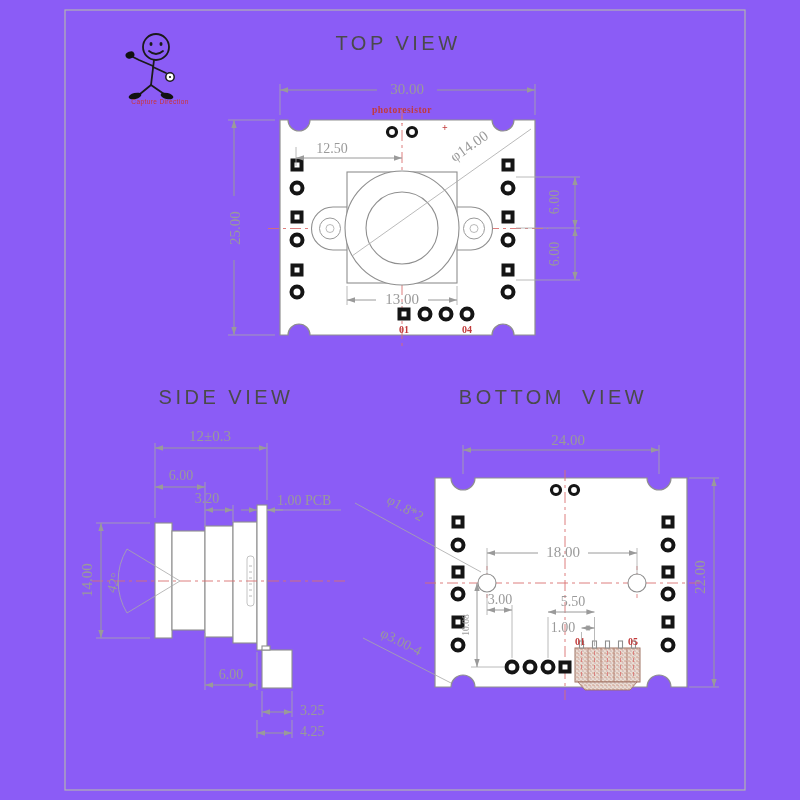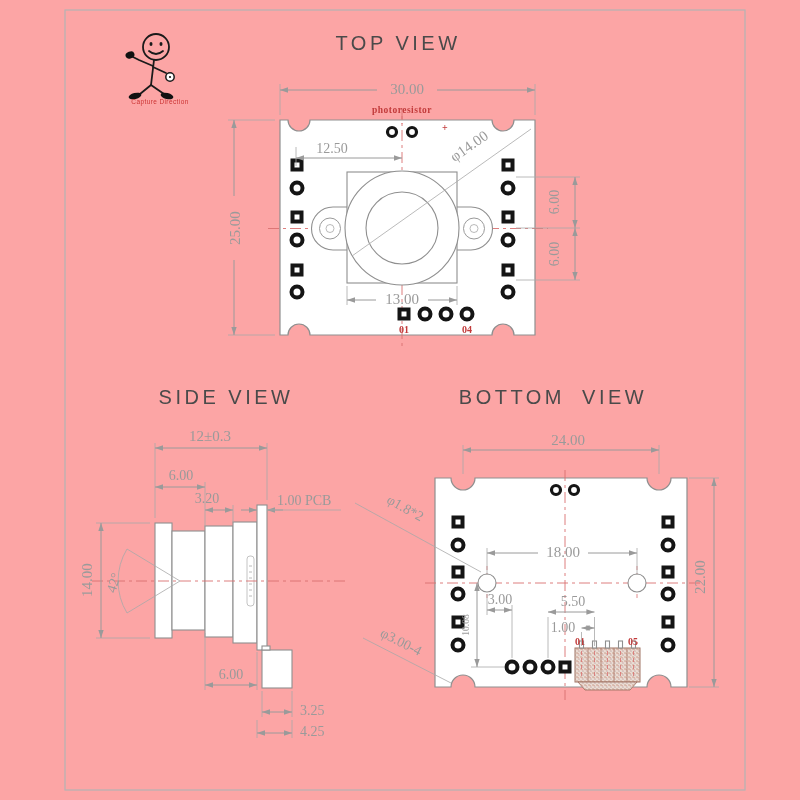--- a/index.html
+++ b/index.html
@@ -1,16 +1,16 @@
 <!DOCTYPE html>
 <html><head>
 <meta charset="utf-8">
 <style>
   html,body{margin:0;padding:0;background:#fff;}
-  .stage{position:relative;width:800px;height:800px;background:#fca5a5;font-family:"Liberation Serif",serif;}
+  .stage{position:relative;width:800px;height:800px;background:#8b5cf6;font-family:"Liberation Serif",serif;}
   svg{position:absolute;left:0;top:0;}
   .frame{fill:none;stroke:#b3b3b3;stroke-width:1.2;}
   .ln{stroke:#9a9a9a;stroke-width:1;fill:none;}
   .thin{stroke:#a8a8a8;stroke-width:0.8;fill:none;}
   .board{fill:#fff;stroke:#8f8f8f;stroke-width:1.2;}
   .part{fill:#fff;stroke:#8f8f8f;stroke-width:1.1;}
   .red-dash{stroke:#d97070;stroke-width:0.9;fill:none;stroke-dasharray:11 4 3 4;}
   .red-dash2{stroke:#d97070;stroke-width:0.8;fill:none;stroke-dasharray:4 3;}
   .dim{fill:#9a9a9a;font:14px "Liberation Serif",serif;}
   .dim-l{font-size:15px;}

